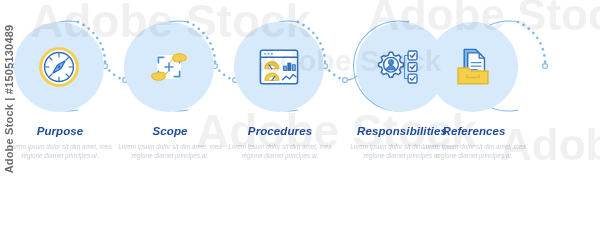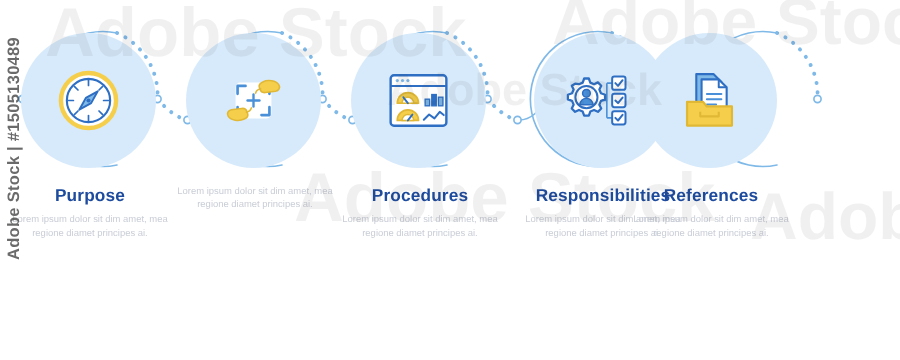--- a/index.html
+++ b/index.html
@@ -24,20 +24,21 @@
     top: 0;
     left: 0;
     width: 600px;
     height: 197px;
   }
   .step {
     position: absolute;
     top: 0;
     width: 120px;
     height: 197px;
+    font-style: italic;
   }
   .step-circle-wrap {
     position: absolute;
     top: 14px;
     left: 0;
     width: 120px;
     height: 106px;
   }
   .inner-disc {
     position: absolute;
@@ -219,20 +220,21 @@
             <path d="M 31.4,17.2 C 29.5,17.6 28,18.8 27.6,20.4" fill="none" stroke="#e0b835" stroke-width="1.2" stroke-linecap="round"></path>
           </g>
           <g>
             <path d="M 19,40 C 15,42 9,41 7,38 C 5.5,35.8 7,33.4 9.4,33 L 17,32 C 19,31.7 20.5,32.6 21,34.2 L 21.7,36.4 C 22,38 20.8,39.2 19,40 Z" fill="#f5cf4c" stroke="#e0b835" stroke-width="1.2" stroke-linejoin="round"></path>
             <path d="M 20.6,34.8 C 22.5,34.4 24,33.2 24.4,31.6" fill="none" stroke="#e0b835" stroke-width="1.2" stroke-linecap="round"></path>
           </g>
         </svg>
       </div>
     </div>
     <div class="step-text">
+      <div class="step-title">Scope</div>
       <div class="step-desc">Lorem ipsum dolor sit dim amet, mea regione diamet principes ai.</div>
     </div>
   </div>
 
   <div class="step" style="left:220px;">
     <div class="step-circle-wrap">
       <div class="inner-disc"></div>
       <div class="icon-holder">
         <svg width="46" height="42" viewBox="0 0 52 46">
           <rect x="5" y="4" width="42" height="38" rx="2.5" fill="#ffffff" stroke="#2e6fc4" stroke-width="1.8"></rect>

